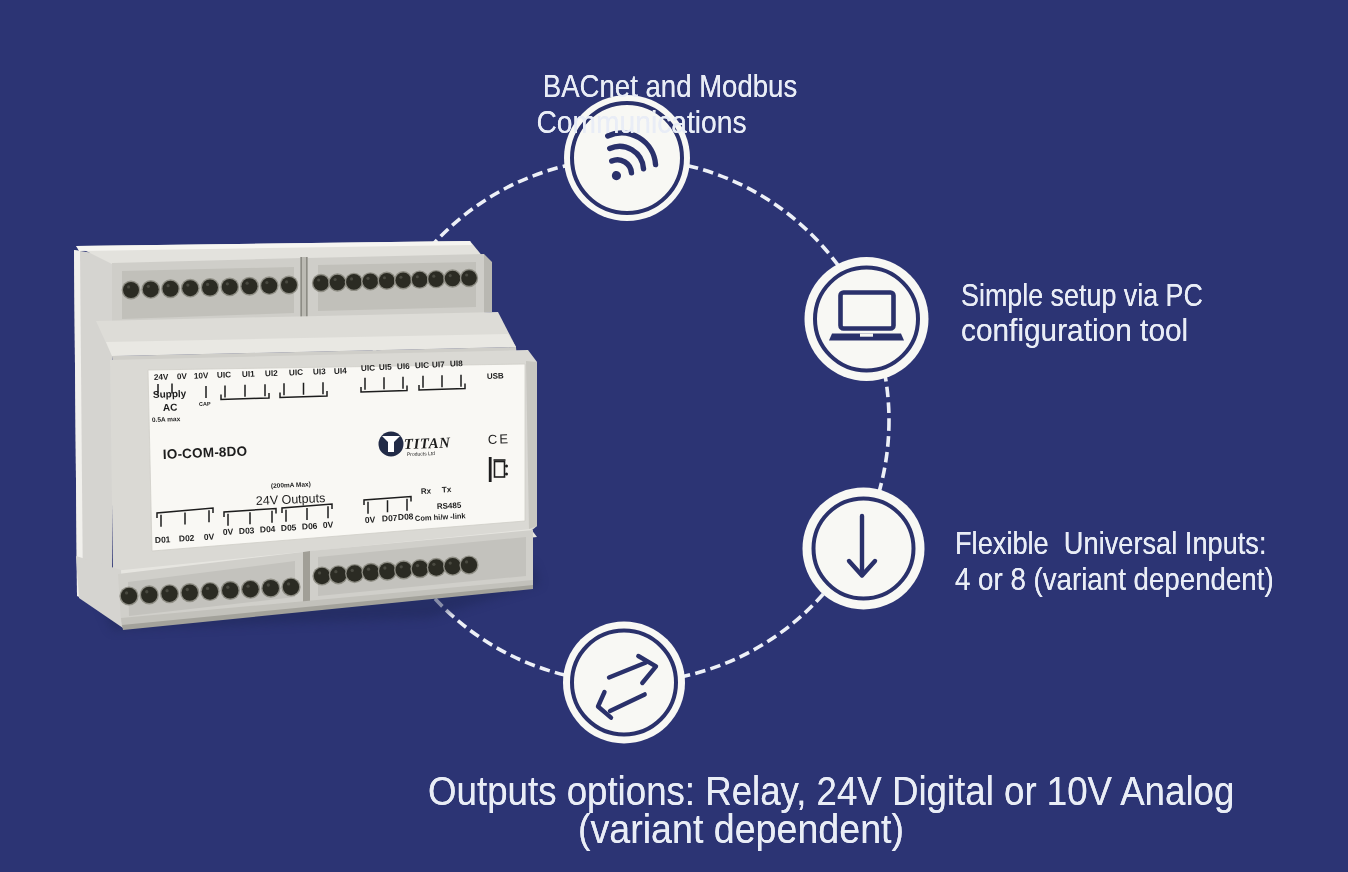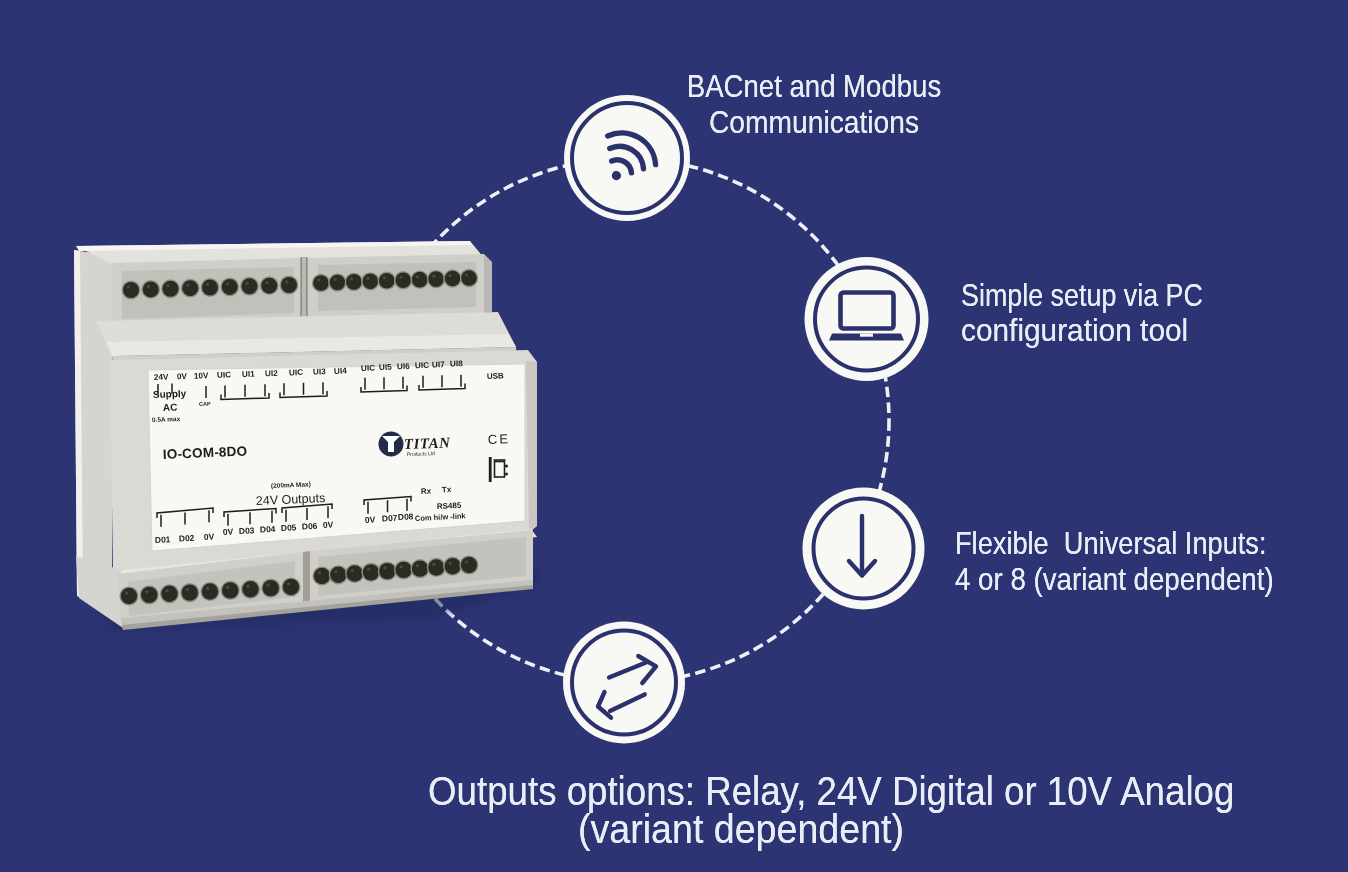--- a/index.html
+++ b/index.html
@@ -2,21 +2,21 @@
 <html><head>
 <meta charset="utf-8">
 <style>
   html,body{margin:0;padding:0;}
   body{width:1348px;height:872px;background:#2c3474;overflow:hidden;position:relative;
        font-family:"Liberation Sans", sans-serif;}
   .cap{position:absolute;color:#e9edf6;font-size:30.5px;line-height:37px;
        filter:blur(0.3px);white-space:nowrap;text-shadow:0 0 0.6px #e9edf6;}
   .cap div{transform-origin:50% 50%;}
   .capl div{transform-origin:0 50%;}
-  #t1{left:514px;top:68px;width:600px;text-align:center;}
+  #t1{left:514px;top:68px;width:600px;text-align:left;}
   #t2{left:961px;top:277px;width:420px;}
   #t3{left:955px;top:525px;width:420px;}
   #t4{left:391px;top:772px;width:700px;text-align:center;font-size:41px;line-height:38px;}
   svg{position:absolute;left:0;top:0;}
 </style>
 </head>
 <body>
 <svg width="1348" height="872" viewBox="0 0 1348 872">
 
   <circle cx="627" cy="420.5" r="262" fill="none" stroke="#edf0f7" stroke-width="3.6" stroke-dasharray="10.5 5.3" filter="blur(0.4px)"></circle>

